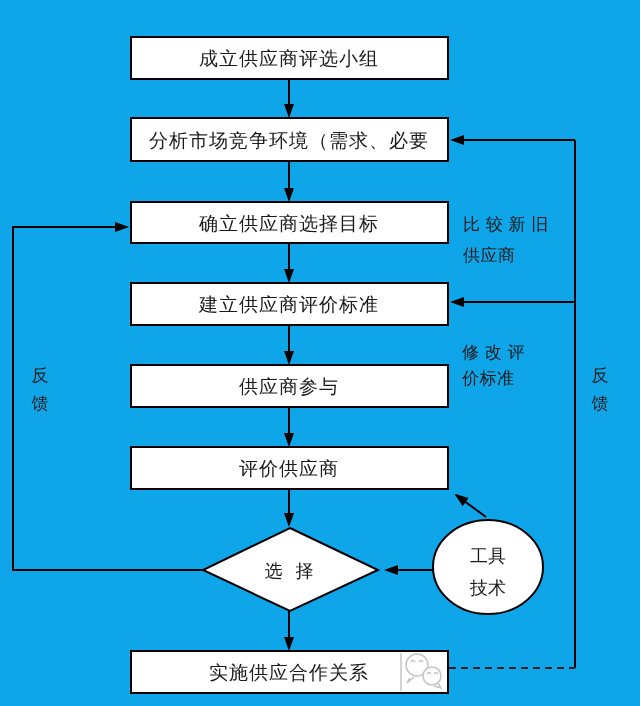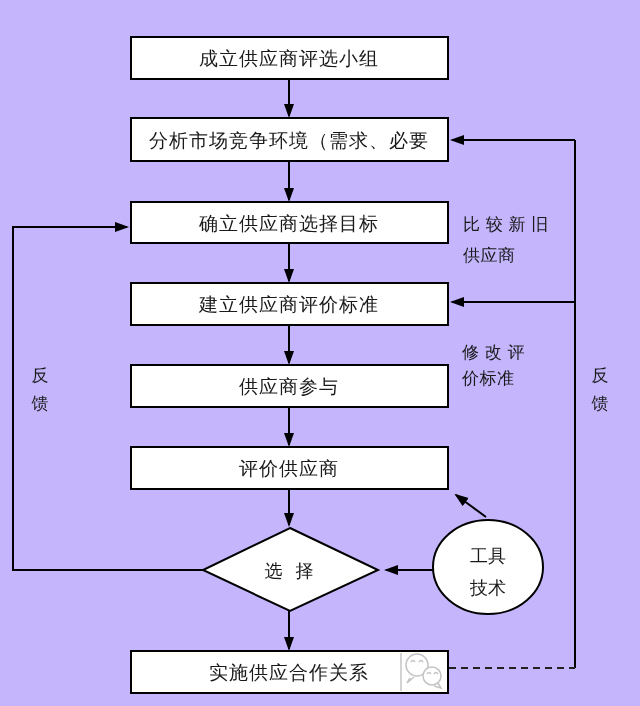--- a/index.html
+++ b/index.html
@@ -1,16 +1,16 @@
 <!DOCTYPE html>
 <html><head>
 <meta charset="utf-8">
 <style>
   html,body { margin:0; padding:0; background:#ffffff; }
-  .canvas { position:relative; width:640px; height:706px; background:#c4b5fd; overflow:hidden;text-align:right; }
+  .canvas { position:relative; width:640px; height:706px; background:#0ea5e9; overflow:hidden;text-align:right; }
   svg { display:block; }
   .bx   { font-family:"Liberation Sans",sans-serif; font-size:19px; letter-spacing:1px; fill:#1a1a1a; text-anchor:middle; }
   .nd   { font-family:"Liberation Sans",sans-serif; font-size:18px; fill:#1a1a1a; text-anchor:middle; }
   .dec  { font-family:"Liberation Sans",sans-serif; font-size:18px; letter-spacing:4px; fill:#1a1a1a; text-anchor:middle; }
   .anno { font-family:"Liberation Sans",sans-serif; font-size:17px; letter-spacing:0.5px; fill:#1a1a1a; }
   .fb   { font-family:"Liberation Sans",sans-serif; font-size:17px; fill:#1a1a1a; text-anchor:middle; }
   .shape  { fill:#ffffff; stroke:#000000; stroke-width:2; }
   .conn   { fill:none; stroke:#000000; stroke-width:2; }
   .dash   { fill:none; stroke:#222222; stroke-width:1.8; stroke-dasharray:7 5; }
   .wm     { fill:none; stroke:#c4c4c4; stroke-width:1.5; }

